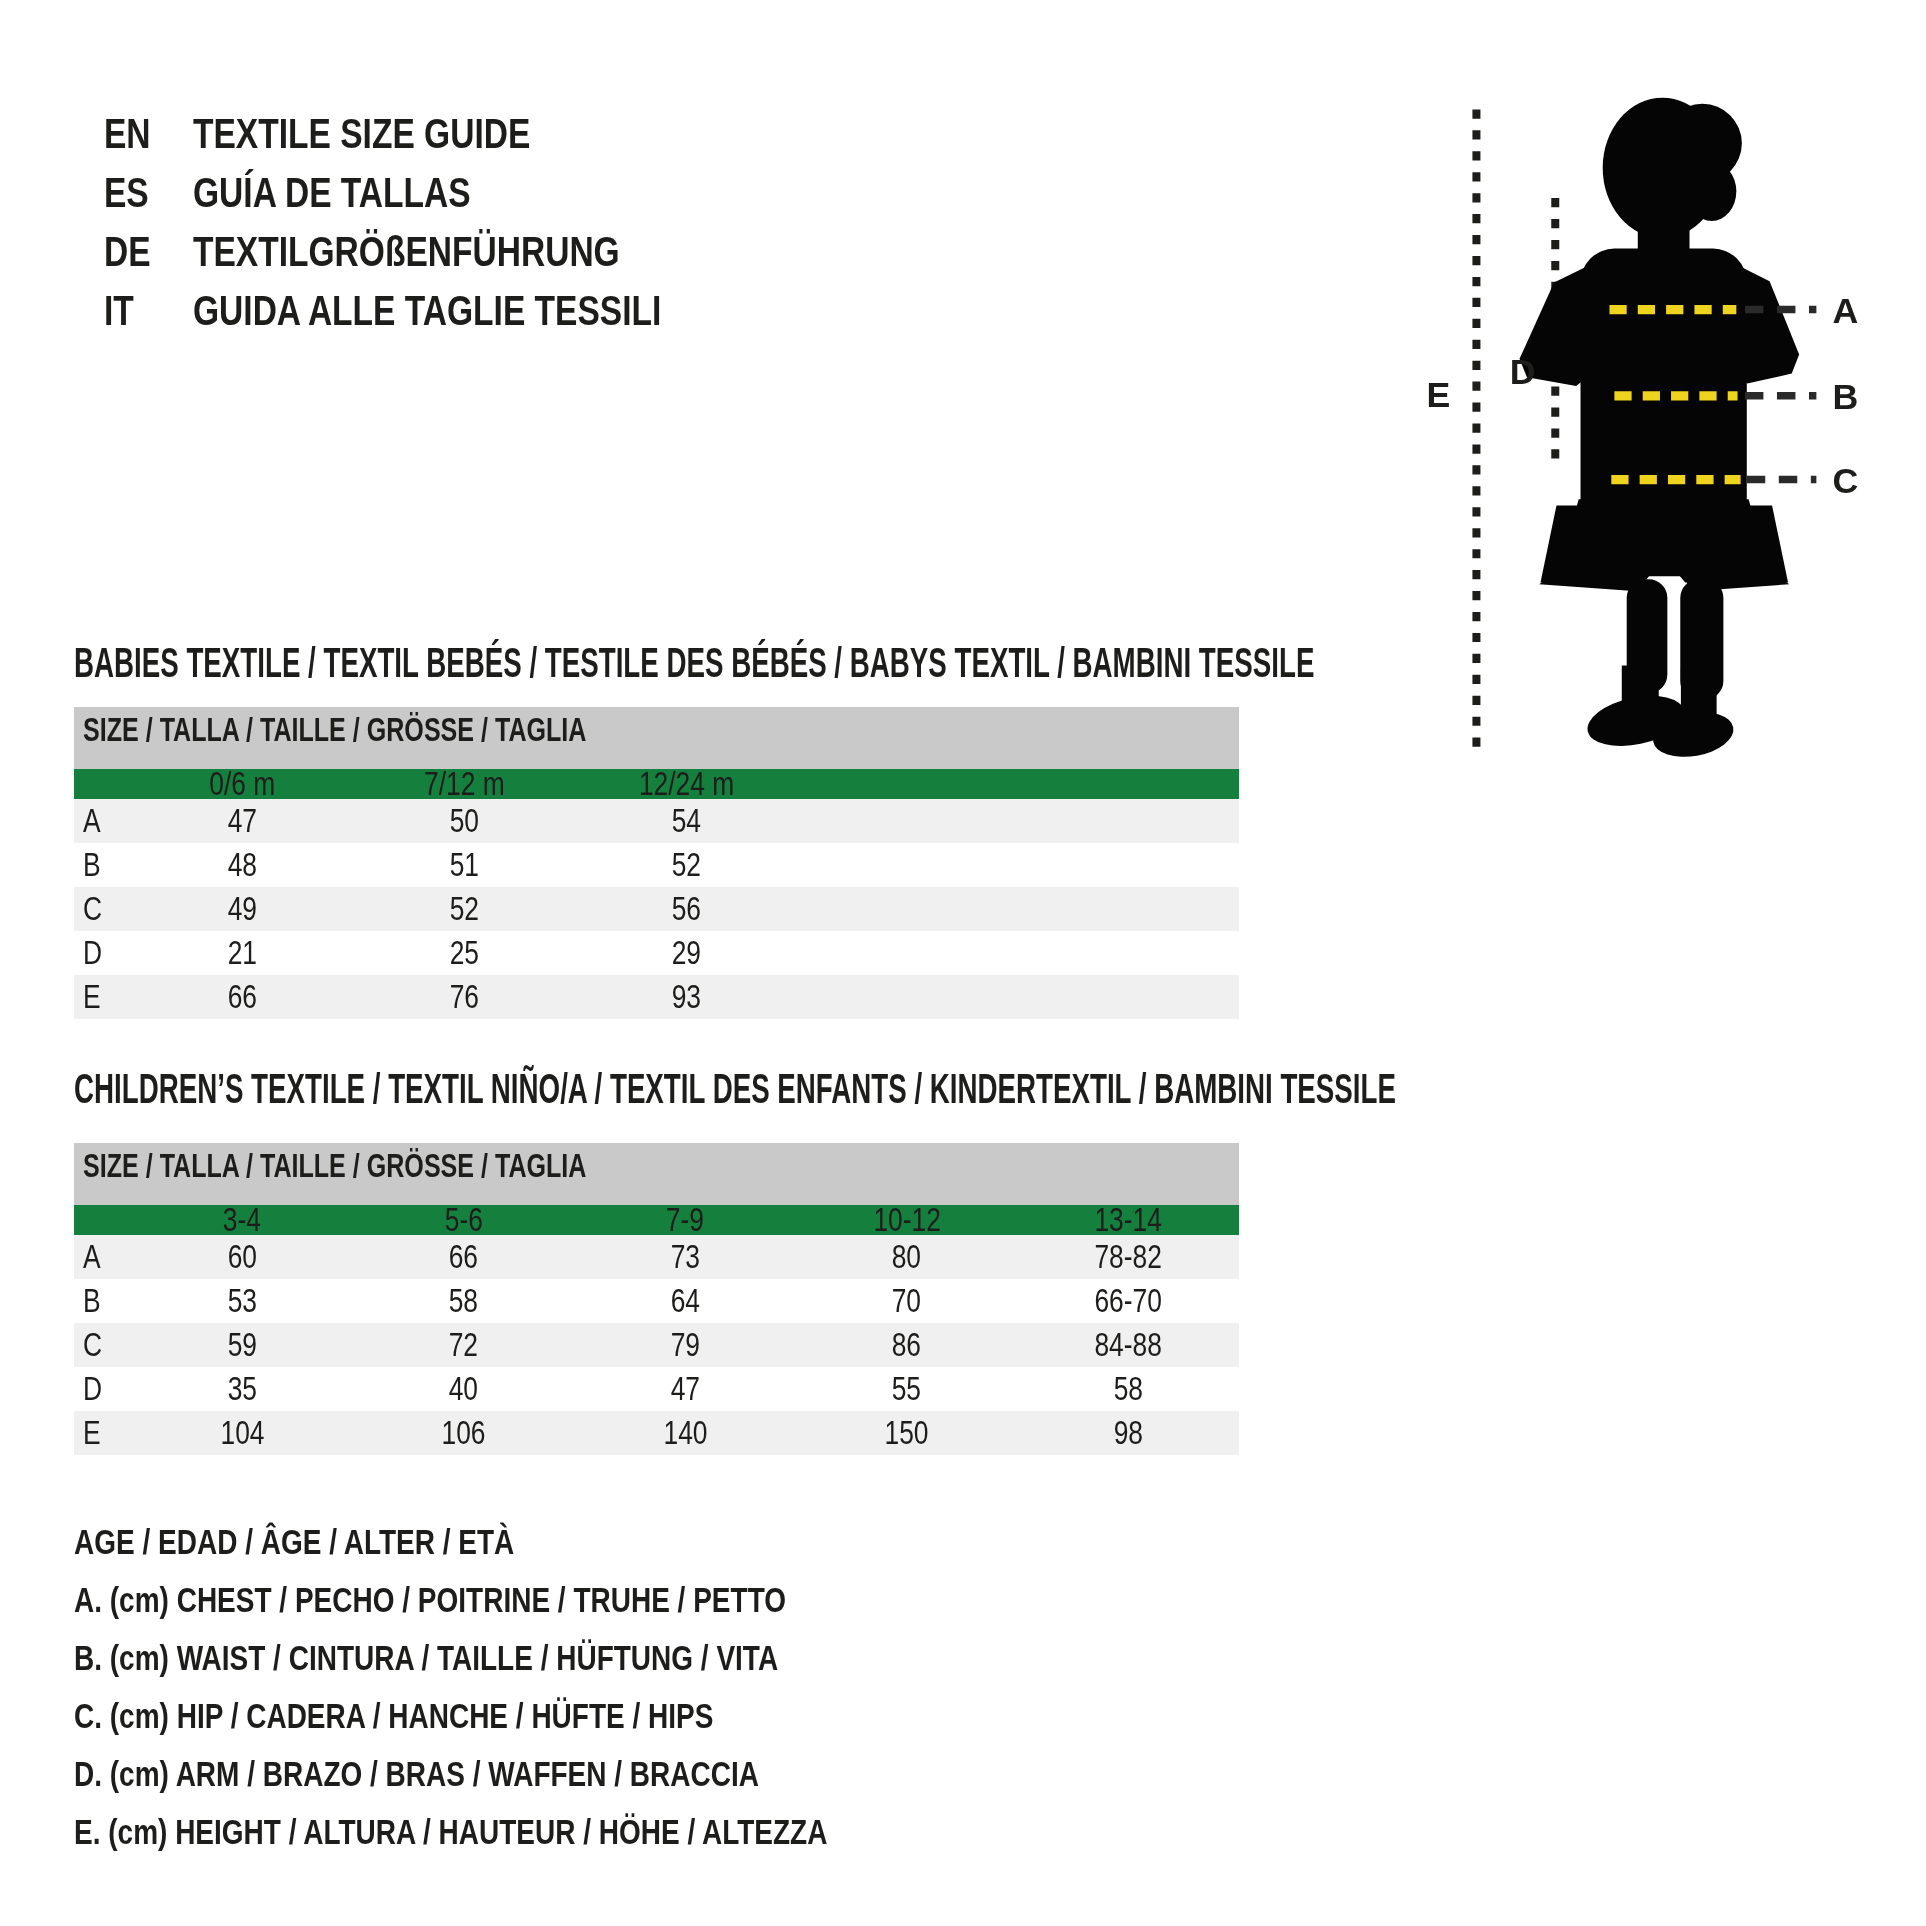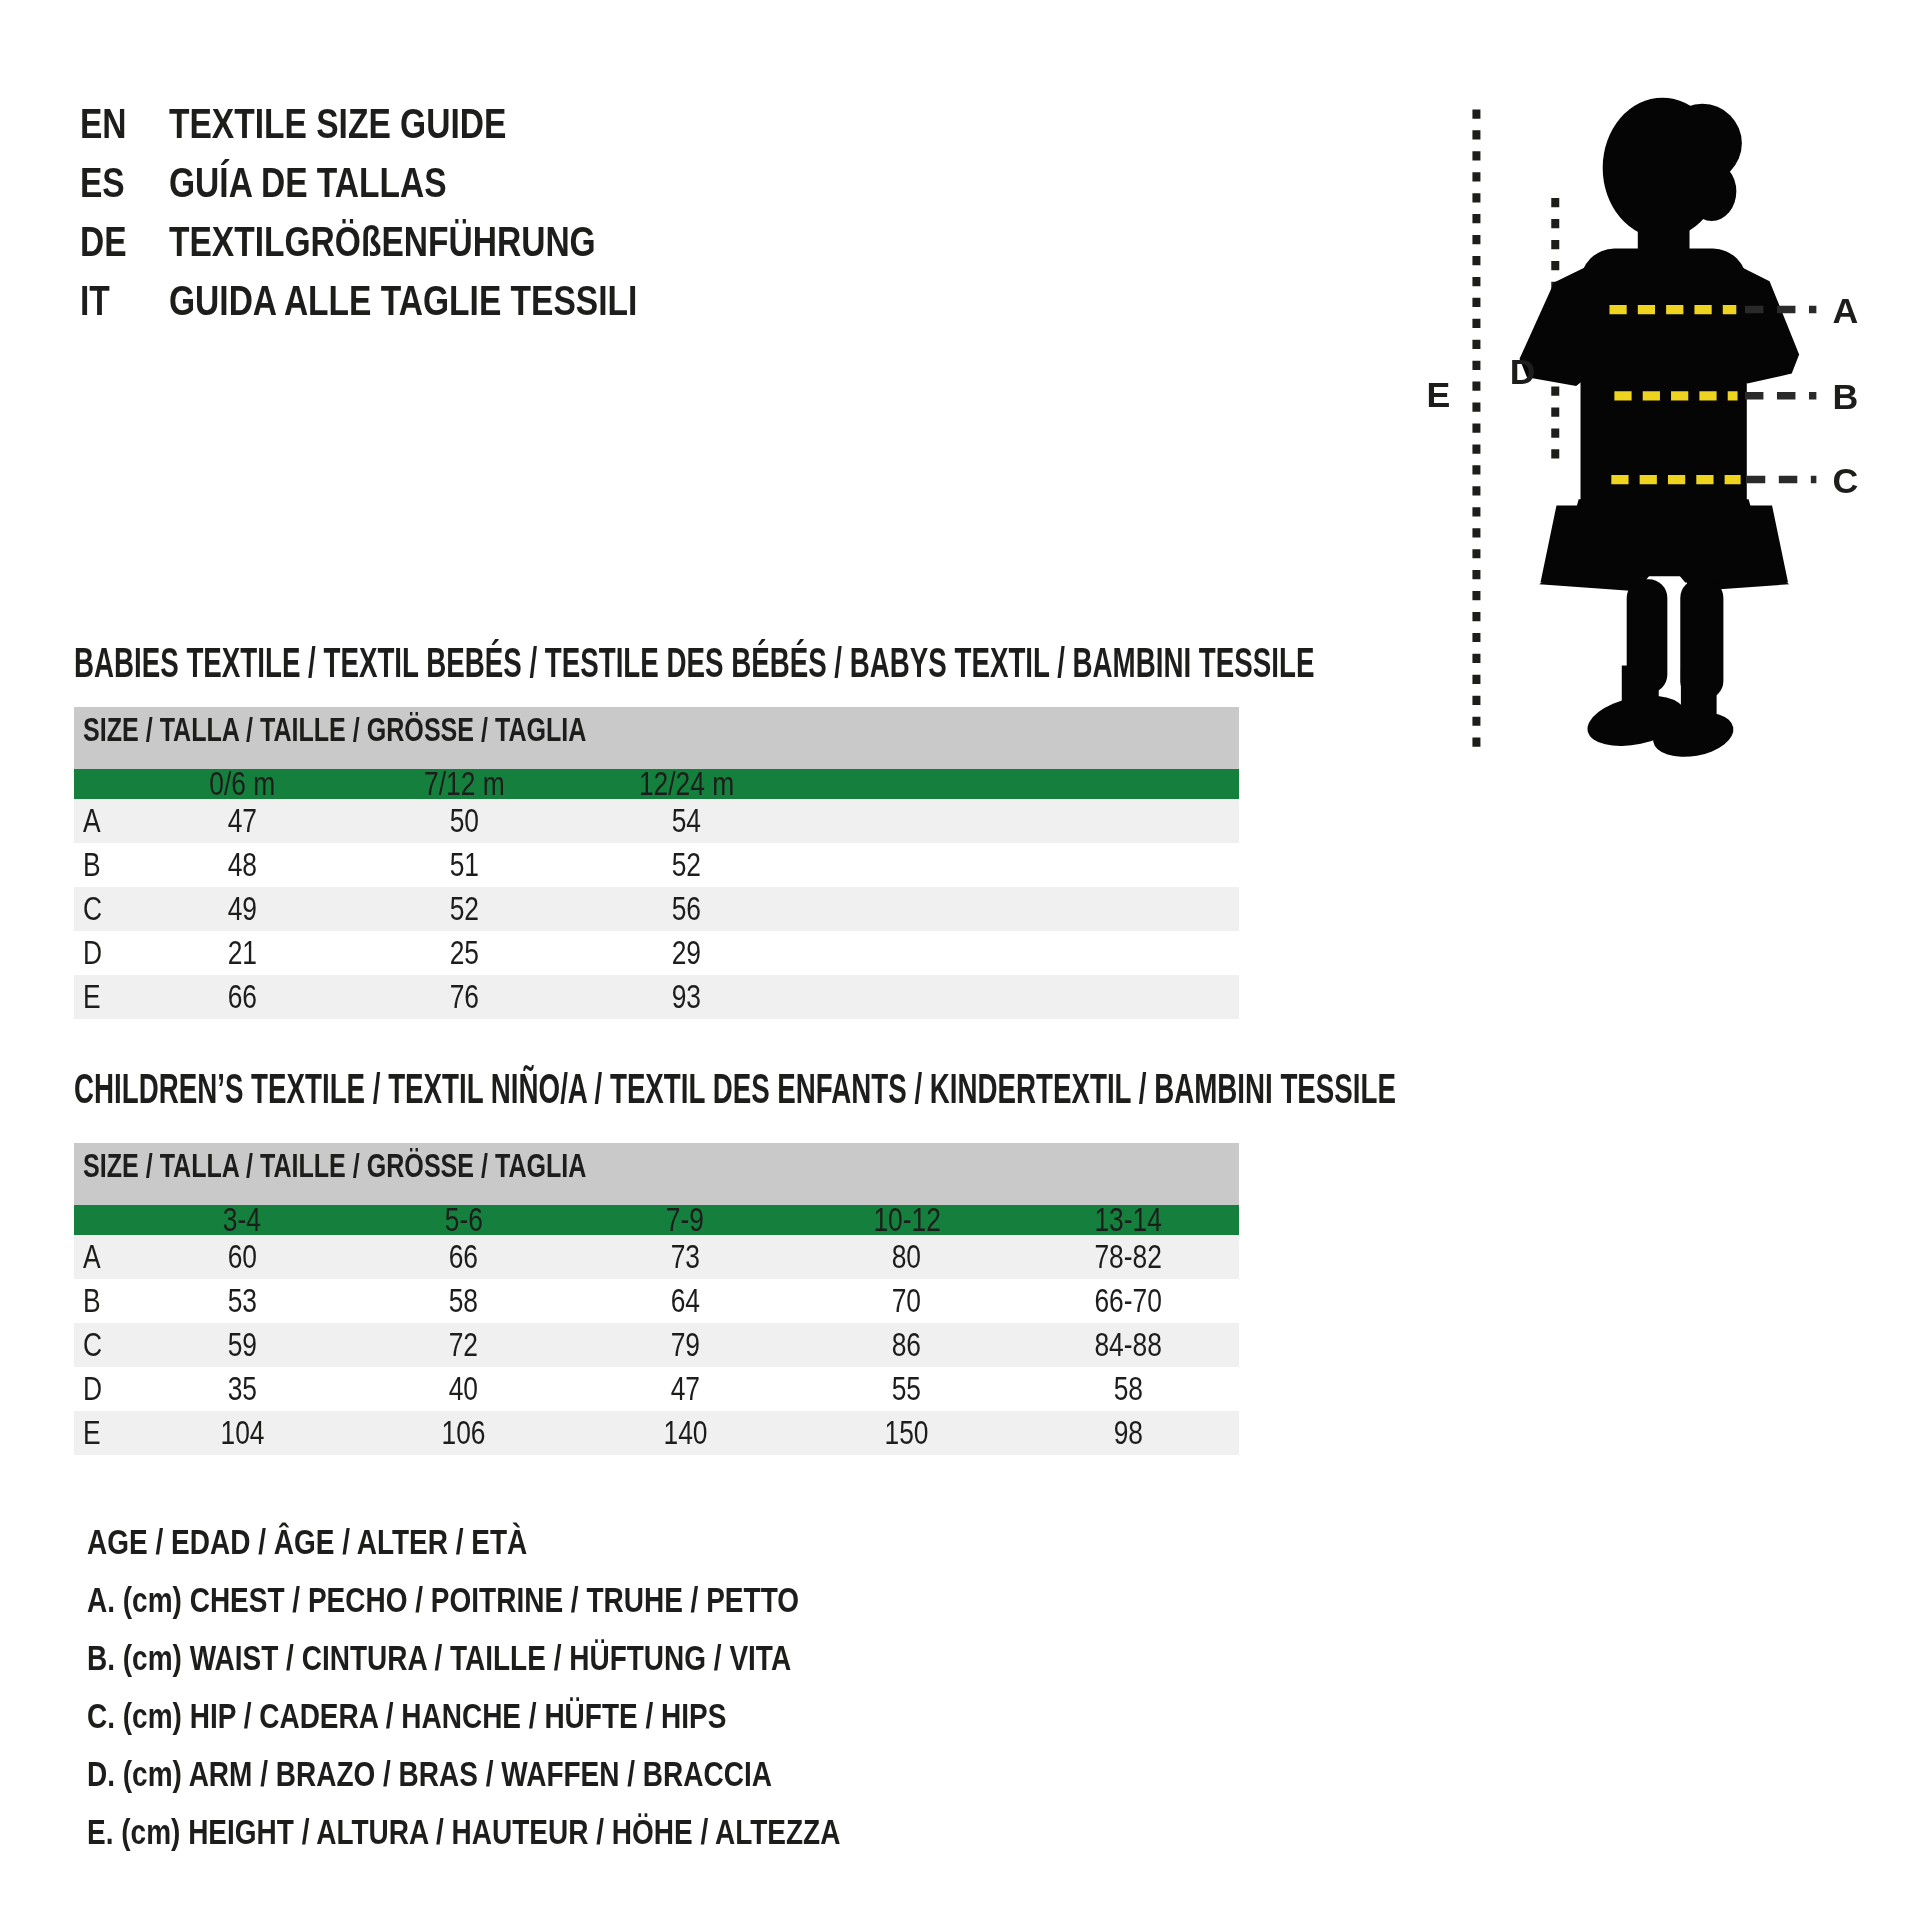--- a/index.html
+++ b/index.html
@@ -13,21 +13,21 @@
   }
   
   .sx66{display:inline-block;transform:scaleX(.66);transform-origin:0 50%;white-space:nowrap;}
   .sx76{display:inline-block;transform:scaleX(.76);transform-origin:0 50%;white-space:nowrap;}
   .sx78{display:inline-block;transform:scaleX(.78);transform-origin:0 50%;white-space:nowrap;}
   .sx80{display:inline-block;transform:scaleX(.80);transform-origin:0 50%;white-space:nowrap;}
   .sx80c{display:inline-block;transform:scaleX(.80);transform-origin:50% 50%;white-space:nowrap;}
 
   
   .lang{position:absolute;left:80px;top:99px;}
-  .lang-row{display:flex;height:59px;align-items:flex-start;}
+  .lang-row{display:flex;height:59px;align-items:flex-end;margin-left:24px;}
   .lang-code{width:89px;font-size:43px;font-weight:700;}
   .lang-title{font-size:43px;font-weight:700;}
 
   
   .section-title{position:absolute;left:74px;height:43px;line-height:43px;font-size:42px;font-weight:700;}
   .title-babies{top:641px;}
   .title-children{top:1067px;}
 
   
   .sg-table{position:absolute;left:74px;width:1165px;}
@@ -35,21 +35,21 @@
   .t-children{top:1143px;}
   .band{height:62px;line-height:46px;background:#c9c9c9;padding-left:8.6px;font-size:33px;font-weight:700;}
   .cols{display:flex;height:30px;background:#15803d;}
   .trow{display:flex;height:44px;}
   .trow.odd{background:#f0f0f0;}
   .c0{width:49px;padding-left:8.6px;display:flex;align-items:center;font-size:33px;}
   .cd{width:222px;display:flex;align-items:center;justify-content:center;font-size:33px;}
 
   
   .legend{position:absolute;left:74px;top:1513px;}
-  .legend-line{height:58px;line-height:58px;font-size:35px;font-weight:700;margin-left:13px;}
+  .legend-line{height:58px;line-height:58px;font-size:35px;font-weight:700;}
 
   
   .figure-wrap{position:absolute;left:1405px;top:74px;width:521px;height:715px;}
 </style>
 </head>
 <body>
 
 <div id="canvas">
 
   <div class="lang">

